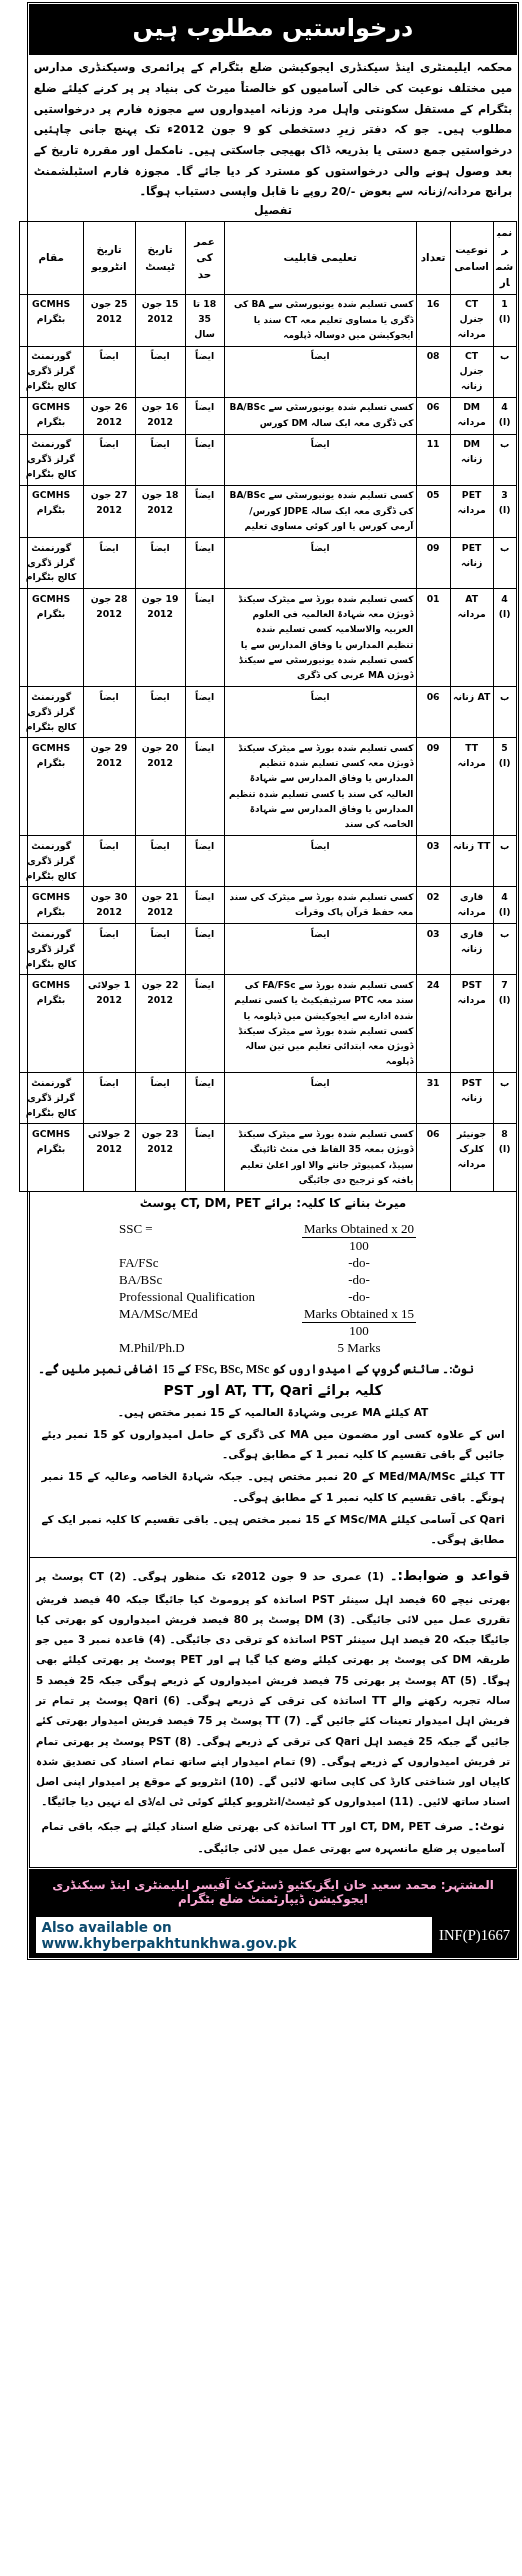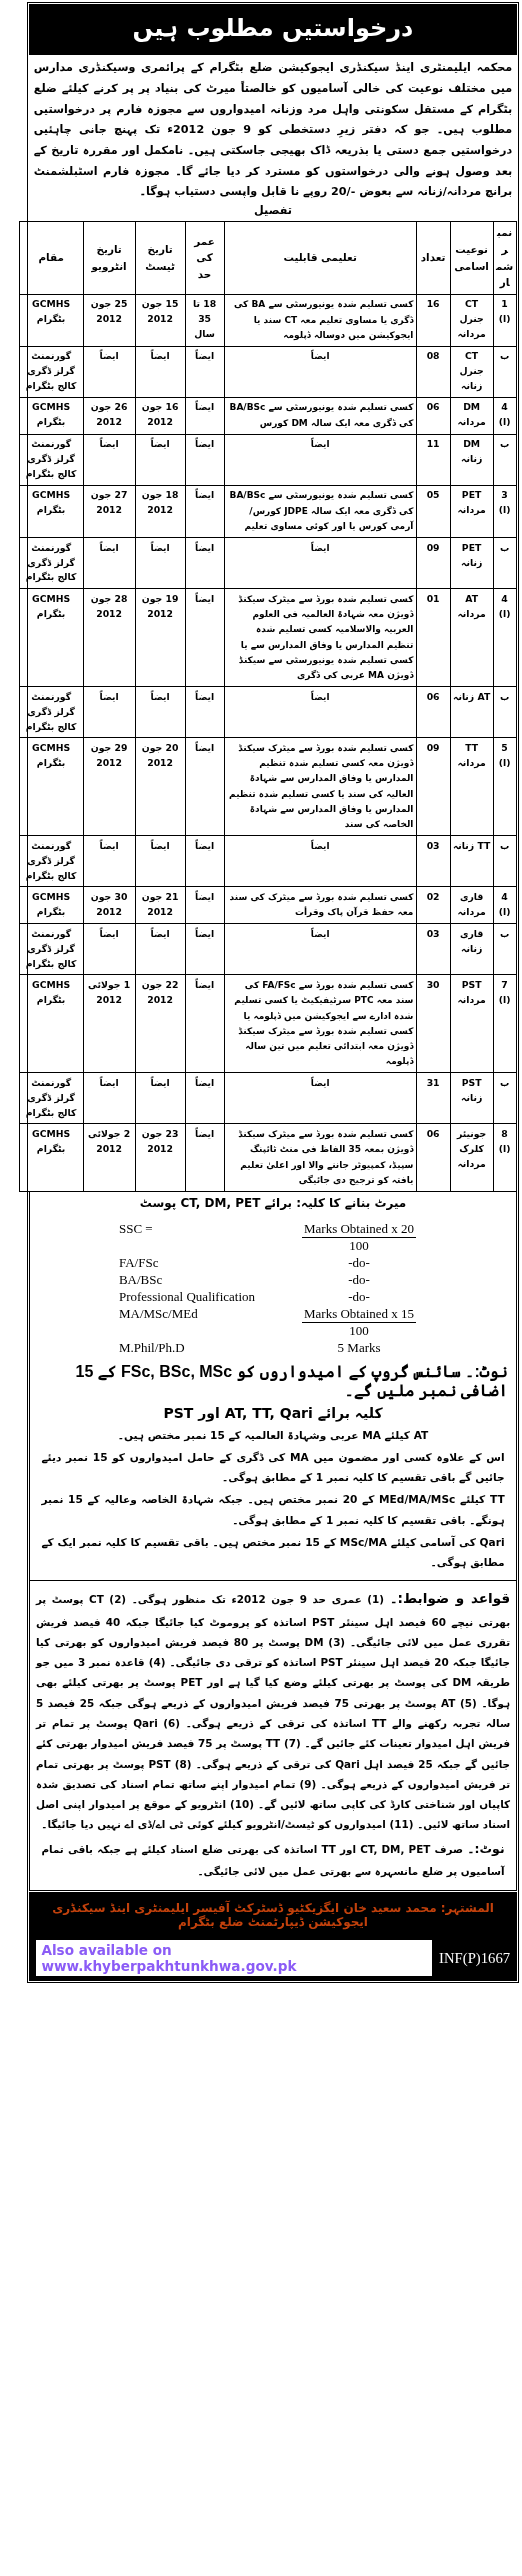--- a/index.html
+++ b/index.html
@@ -125,23 +125,23 @@
   table.merit td.val {
     text-align: center;
     padding: 0.5px 0 0.5px 22px;
     min-width: 136px;
   }
   .frac { display: inline-block; text-align: center; }
   .frac .num { border-bottom: 1.1px solid #000; display: block; padding: 0 2.2px; }
   .frac .den { display: block; }
   .note-line {
     direction: rtl;
-    text-align: right;
-    font-family: Liberation Sans, sans-serif;
-    font-size: 16px;
+    text-align: left;
+    font-family: Liberation Serif, serif;
+    font-size: 12px;
     font-weight: bold;
     padding: 5.5px 2.2px 2.2px 2.2px;
   }
   .kulya-heading {
     direction: rtl;
     text-align: center;
     font-family: "DejaVu Sans", "Liberation Sans", sans-serif;
     font-size: 14px;
     font-weight: bold;
     padding: 3.3px 0 2.2px 0;
@@ -181,21 +181,21 @@
     font-family: "DejaVu Sans", "Liberation Sans", sans-serif;
     font-size: 10.4px;
     line-height: 1.95;
     font-weight: bold;
     padding: 2.2px 5.5px 3.3px 5.5px;
   }
   .note2 b.lbl { font-size: 12.5px; }
   
   .footer-black {
     background: #000;
-    color: #c2410c;
+    color: #f9a8d4;
     direction: rtl;
     text-align: center;
     font-family: "DejaVu Sans", "Liberation Sans", sans-serif;
     font-size: 12px;
     font-weight: bold;
     padding: 7.6px 4.4px;
     border: 1.1px solid #000;
     margin-top: 1.1px;
   }
   .footer-bottom {
@@ -203,21 +203,21 @@
     display: flex;
     flex-direction: row-reverse;
     align-items: center;
     justify-content: space-between;
     padding: 2.7px 5.5px 3.8px 5.5px;
     border: 1.1px solid #000;
     border-top: none;
   }
   .footer-web {
     background: #fff;
-    color: #8b5cf6;
+    color: #0c4a6e;
     font-family: "DejaVu Sans", "Liberation Sans", sans-serif;
     font-size: 13.6px;
     font-weight: bold;
     padding: 1.6px 5.5px;
     direction: ltr;
     border-bottom: 1.1px solid #000;
   }
   .footer-inf {
     color: #fff;
     font-family: "Liberation Serif", serif;
@@ -383,21 +383,21 @@
             <td>03</td>
             <td class="qual center">ایضاً</td>
             <td>ایضاً</td>
             <td>ایضاً</td>
             <td>ایضاً</td>
             <td>گورنمنٹ گرلز ڈگری کالج بٹگرام</td>
           </tr>
           <tr>
             <td>7 (ا)</td>
             <td>PST مردانہ</td>
-            <td>30</td>
+            <td>24</td>
             <td class="qual">کسی تسلیم شدہ بورڈ سے FA/FSc کی سند معہ PTC سرٹیفیکیٹ یا کسی تسلیم شدہ ادارے سے ایجوکیشن میں ڈپلومہ یا کسی تسلیم شدہ بورڈ سے میٹرک سیکنڈ ڈویژن معہ ابتدائی تعلیم میں تین سالہ ڈپلومہ</td>
             <td>ایضاً</td>
             <td>22 جون 2012</td>
             <td>1 جولائی 2012</td>
             <td>GCMHS بٹگرام</td>
           </tr>
           <tr>
             <td>ب</td>
             <td>PST زنانہ</td>
             <td>31</td>

